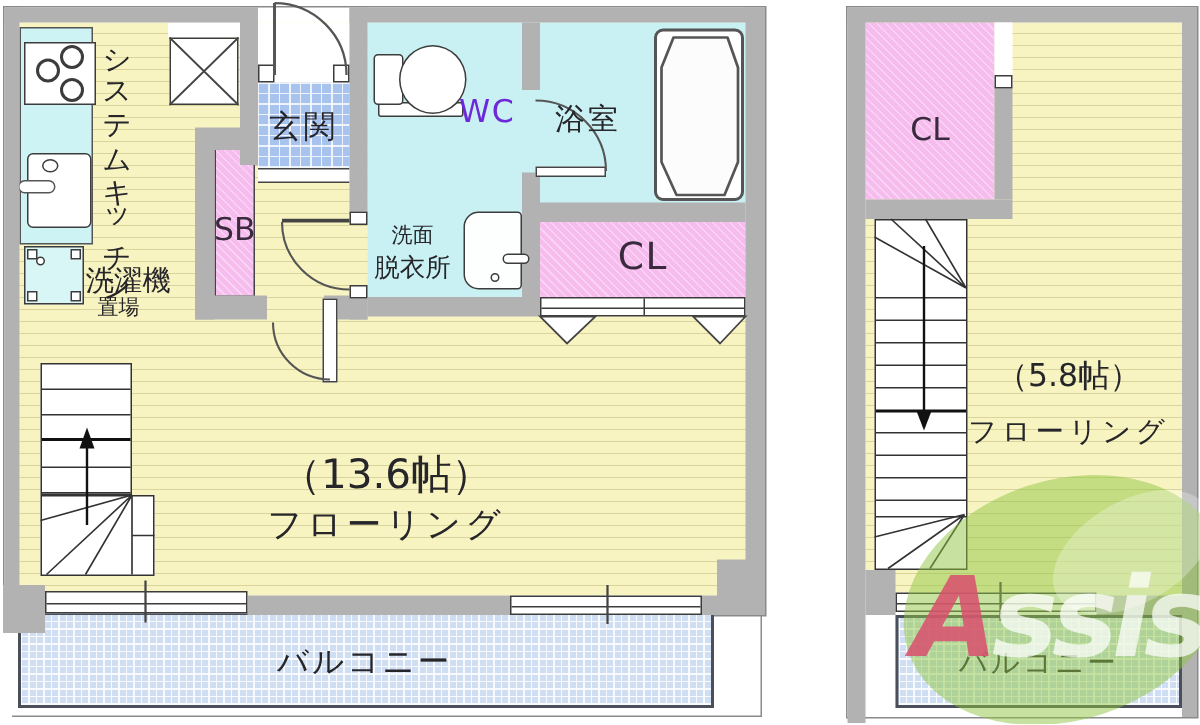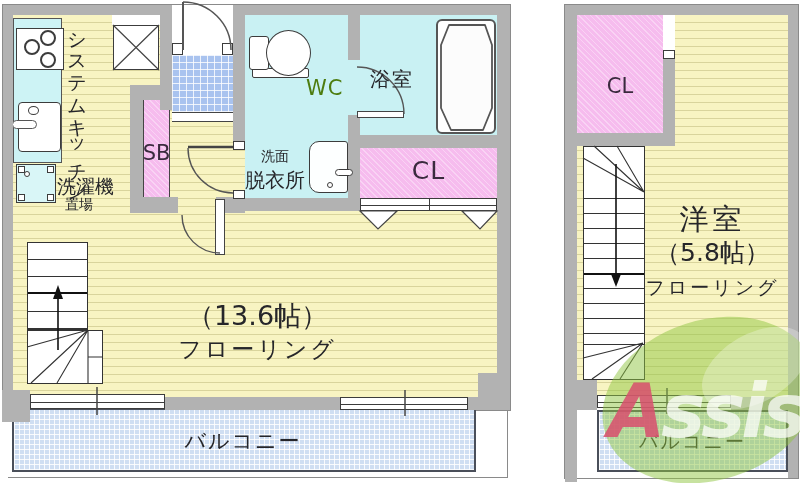--- a/index.html
+++ b/index.html
@@ -198,33 +198,33 @@
     <path d="M643,343 L583,358 M643,343 L592,379 M643,343 L620,379" stroke="#333" stroke-width="1.1" fill="none"></path>
     <path d="M616,164 L616,276" stroke="#111" stroke-width="1.6" fill="none"></path>
     <polygon points="611,274 621,274 616,287" fill="#111"></polygon>
 
     <path d="M97,387 L97,415 M405,390 L405,416 M667,388 L667,414" stroke="#444" stroke-width="1.5" fill="none"></path>
   </svg>
 
   <div class="lbl" style="left:63px;top:20px;width:24px;height:160px;font-size:19px;line-height:19.5px;writing-mode:vertical-rl;text-orientation:upright;">システムキッチン</div>
   <div class="lbl" style="left:57px;top:174px;font-size:19px;">洗濯機</div>
   <div class="lbl" style="left:65px;top:196px;font-size:14px;">置場</div>
+  <div class="lbl ctr" style="left:172px;top:70px;width:61px;font-size:21px;letter-spacing:2px;">玄関</div>
   <div class="lbl ctr" style="left:141px;top:141px;width:31px;font-size:21px;color:#3a2a3e;">SB</div>
-  <div class="lbl" style="left:306px;top:76px;font-size:21px;letter-spacing:1px;color:#4d7c0f;">WC</div>
+  <div class="lbl" style="left:306px;top:62px;font-size:21px;letter-spacing:1px;color:#6d28d9;">WC</div>
   <div class="lbl" style="left:370px;top:66px;font-size:20px;letter-spacing:2px;">浴室</div>
   <div class="lbl ctr" style="left:242px;top:148px;width:66px;font-size:14px;">洗面</div>
-  <div class="lbl ctr" style="left:242px;top:167px;width:66px;font-size:20px;">脱衣所</div>
+  <div class="lbl ctr" style="left:242px;top:167px;width:66px;font-size:17px;">脱衣所</div>
   <div class="lbl ctr" style="left:360px;top:156px;width:137px;font-size:25px;letter-spacing:1px;color:#3a2a3e;">CL</div>
   <div class="lbl ctr" style="left:160px;top:298px;width:195px;font-size:27px;">（13.6帖）</div>
   <div class="lbl ctr" style="left:160px;top:334px;width:195px;font-size:23px;letter-spacing:3px;">フローリング</div>
   <div class="lbl ctr" style="left:143px;top:427px;width:200px;font-size:21px;letter-spacing:2px;">バルコニー</div>
 
   <div class="lbl ctr" style="left:577px;top:74px;width:86px;font-size:21px;color:#3a2a3e;">CL</div>
-  <div class="lbl ctr" style="left:630px;top:200px;width:165px;font-size:29px;letter-spacing:4px;">洋室</div>
-  <div class="lbl ctr" style="left:630px;top:236px;width:165px;font-size:25px;">（5.8帖）</div>
+  <div class="lbl ctr" style="left:630px;top:236px;width:165px;font-size:21px;">（5.8帖）</div>
   <div class="lbl ctr" style="left:630px;top:275px;width:165px;font-size:19px;letter-spacing:3px;">フローリング</div>
   <div class="lbl ctr" style="left:600px;top:429px;width:185px;font-size:19px;letter-spacing:2px;">バルコニー</div>
 
   <svg class="logo" width="800" height="483">
     <g transform="rotate(-18 710 400)">
       <ellipse cx="710" cy="400" rx="110" ry="80" fill="#8fc641" opacity="0.5"></ellipse>
     </g>
     <g transform="rotate(-30 755 368)">
       <ellipse cx="755" cy="368" rx="58" ry="34" fill="#ffffff" opacity="0.28"></ellipse>
     </g>

